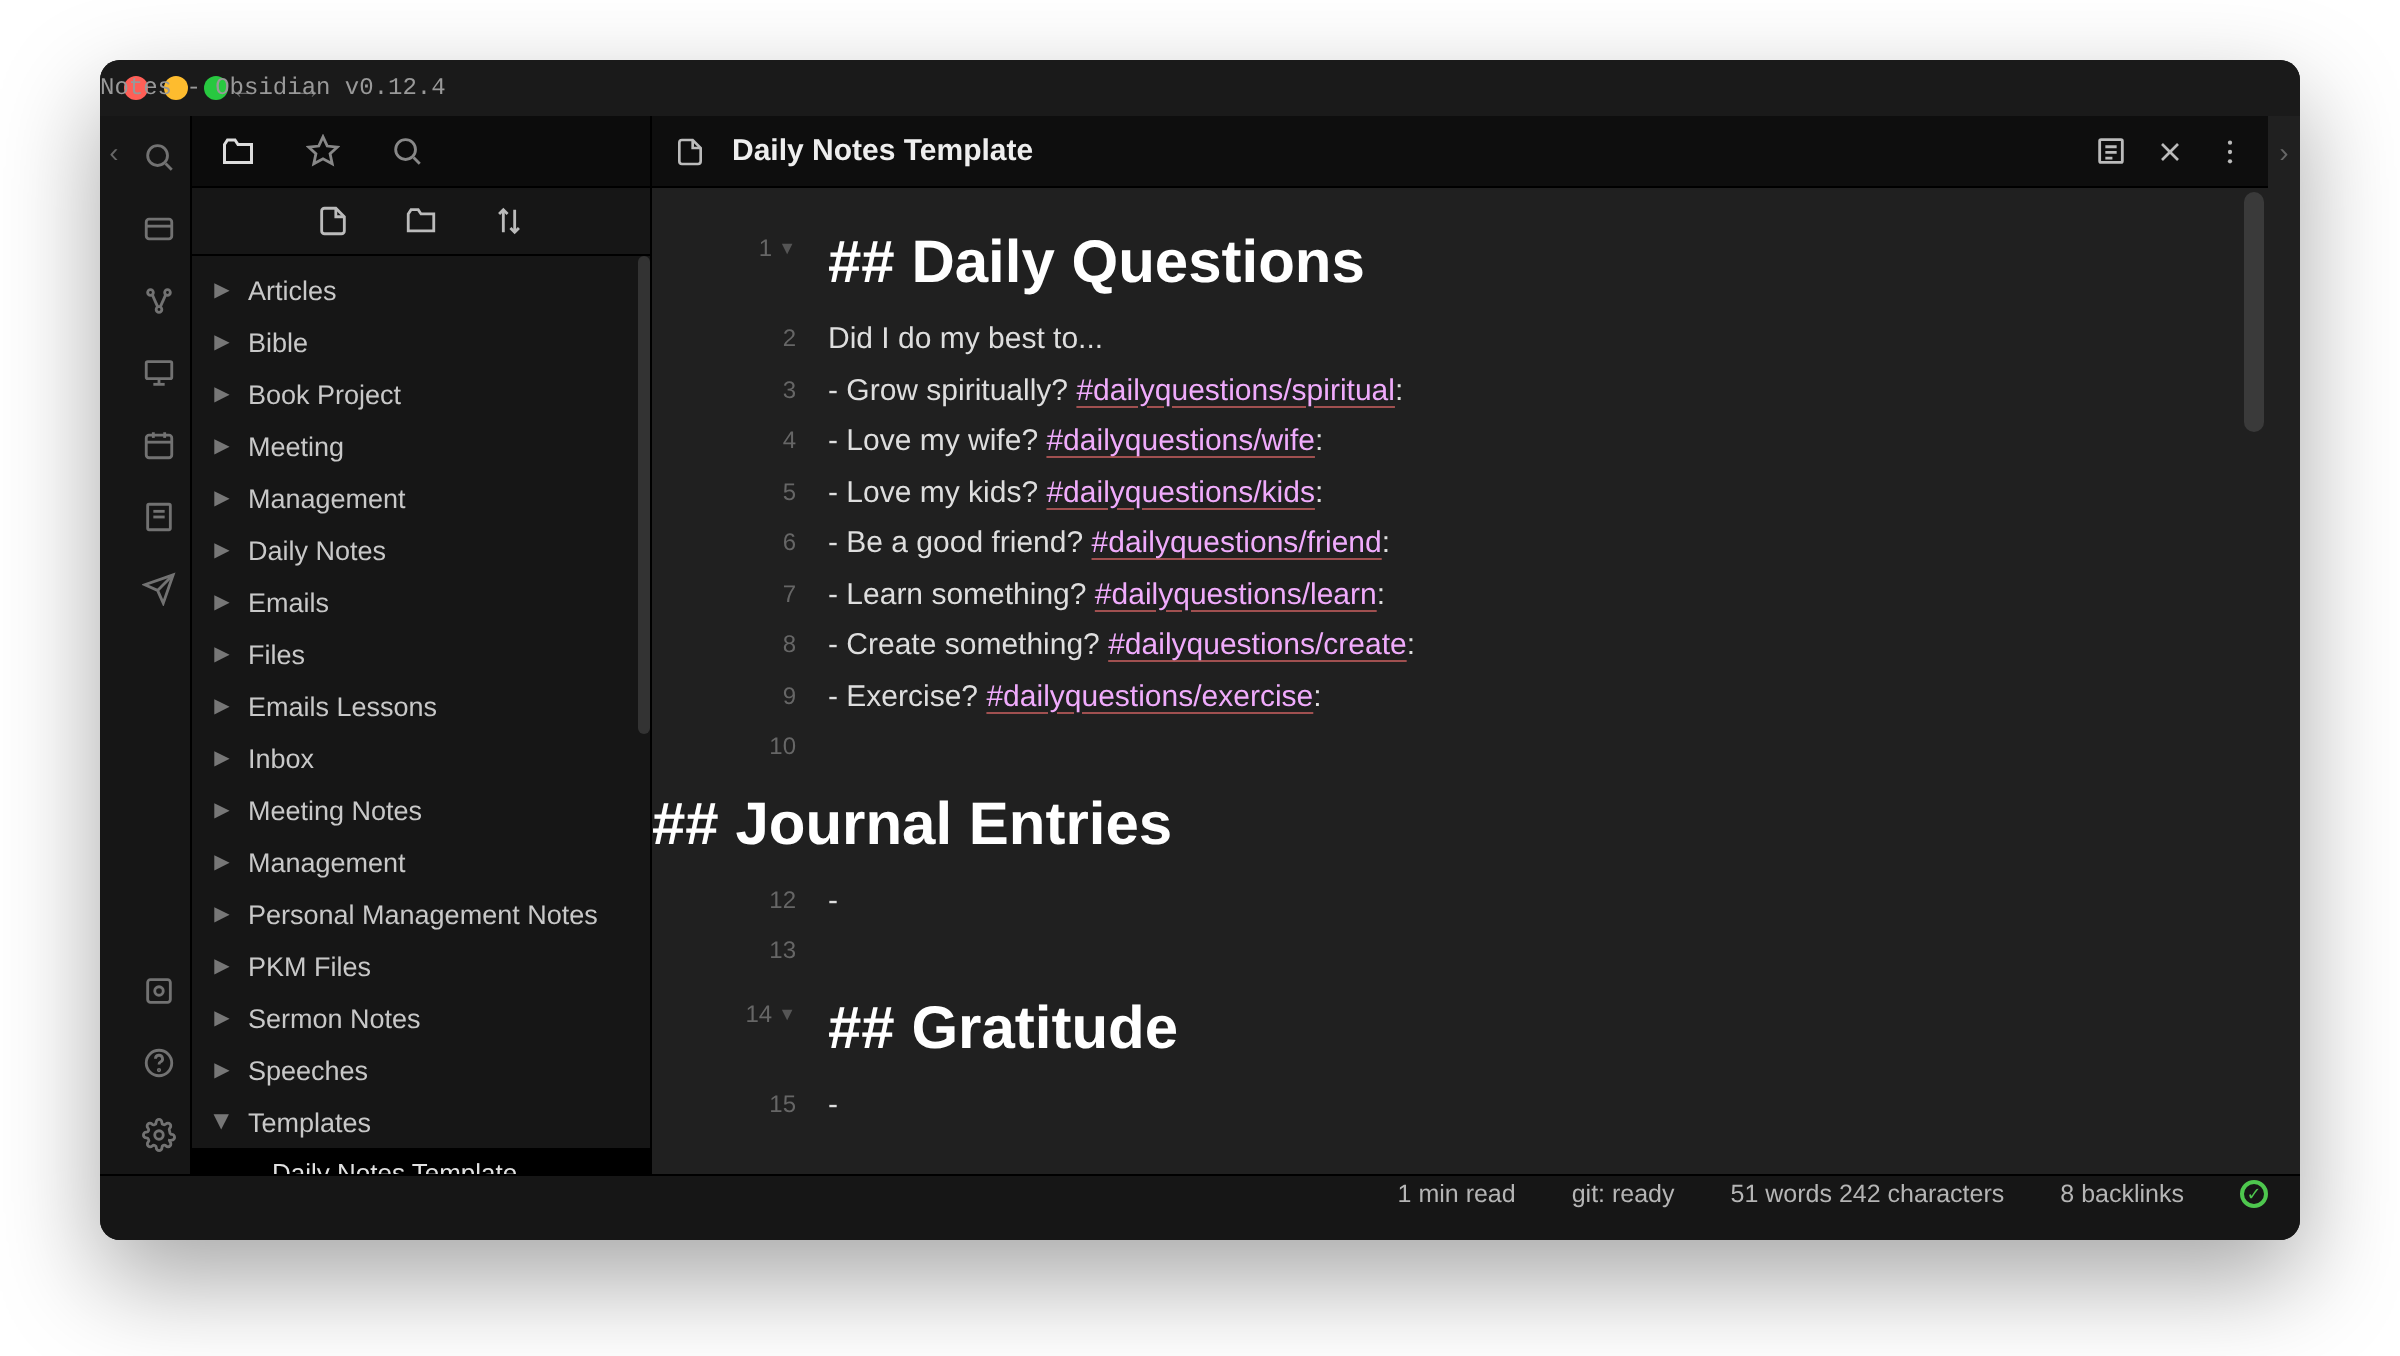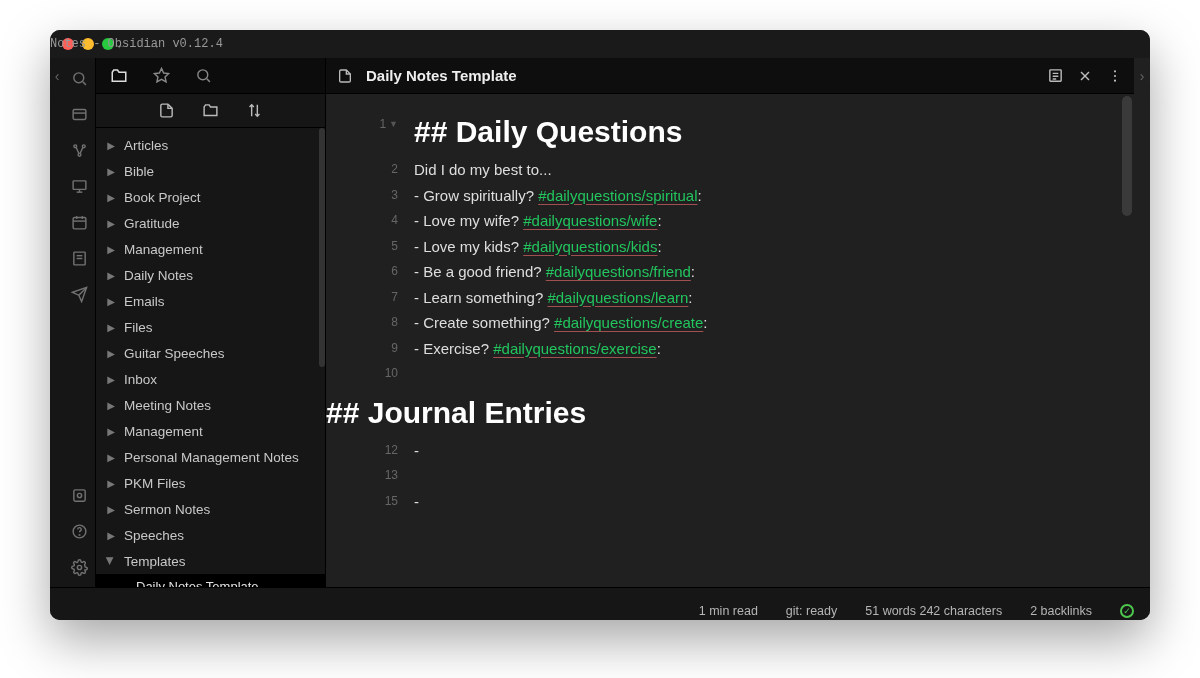--- a/index.html
+++ b/index.html
@@ -232,31 +232,31 @@
   }
   .line.heading .gutter { padding-top: 8px; }
   .content { flex:1; min-width:0; color:#dedede; }
   .line.heading .content {
     font-size: 30px;
     font-weight: 700;
     color: #fff;
   }
   .gutter .fold { font-size:9px; color:#555; margin-left:3px; vertical-align:middle;}
   .hashtag {
-    color: #22c55e;
+    color: #f0abfc;
     text-decoration: underline;
     text-decoration-color: #a05050;
     text-underline-offset: 3px;
   }
   .statusbar {
     height: 26px;
     background: #161616;
     border-top: 1px solid #000;
     display: flex;
-    align-items: flex-start;
+    align-items: flex-end;
     justify-content: flex-end;
     gap: 28px;
     padding: 16px 16px;
     font-size: 12.5px;
     color: #b5b5b5;
   }
   .status-ok {
     width: 14px; height: 14px;
     border-radius: 50%;
     border: 2px solid #4ec74e;
@@ -414,41 +414,41 @@
           <div class="tree-item">
             <span class="chev">▶</span>
             <span>Bible</span>
           </div>
           <div class="tree-item">
             <span class="chev">▶</span>
             <span>Book Project</span>
           </div>
           <div class="tree-item">
             <span class="chev">▶</span>
-            <span>Gratitude</span>
+            <span>Meeting</span>
           </div>
           <div class="tree-item">
             <span class="chev">▶</span>
             <span>Management</span>
           </div>
           <div class="tree-item">
             <span class="chev">▶</span>
             <span>Daily Notes</span>
           </div>
           <div class="tree-item">
             <span class="chev">▶</span>
             <span>Emails</span>
           </div>
           <div class="tree-item">
             <span class="chev">▶</span>
             <span>Files</span>
           </div>
           <div class="tree-item">
             <span class="chev">▶</span>
-            <span>Guitar Speeches</span>
+            <span>Emails Lessons</span>
           </div>
           <div class="tree-item">
             <span class="chev">▶</span>
             <span>Inbox</span>
           </div>
           <div class="tree-item">
             <span class="chev">▶</span>
             <span>Meeting Notes</span>
           </div>
           <div class="tree-item">
@@ -556,30 +556,34 @@
             <div class="content">## Journal Entries</div>
           </div>
           <div class="line">
             <div class="gutter">12</div>
             <div class="content">- </div>
           </div>
           <div class="line">
             <div class="gutter">13</div>
             <div class="content">&nbsp;</div>
           </div>
+          <div class="line heading">
+            <div class="gutter">14<span class="fold">▼</span></div>
+            <div class="content">## Gratitude</div>
+          </div>
           <div class="line">
             <div class="gutter">15</div>
             <div class="content">- </div>
           </div>
         </div>
     </div>
 
     <div class="right-collapse">›</div>
   </div>
 
   <div class="statusbar">
     <span>1 min read</span>
     <span>git: ready</span>
     <span>51 words 242 characters</span>
-    <span>2 backlinks</span>
+    <span>8 backlinks</span>
     <span class="status-ok">✓</span>
   </div>
 </div>
 
 </body></html>

